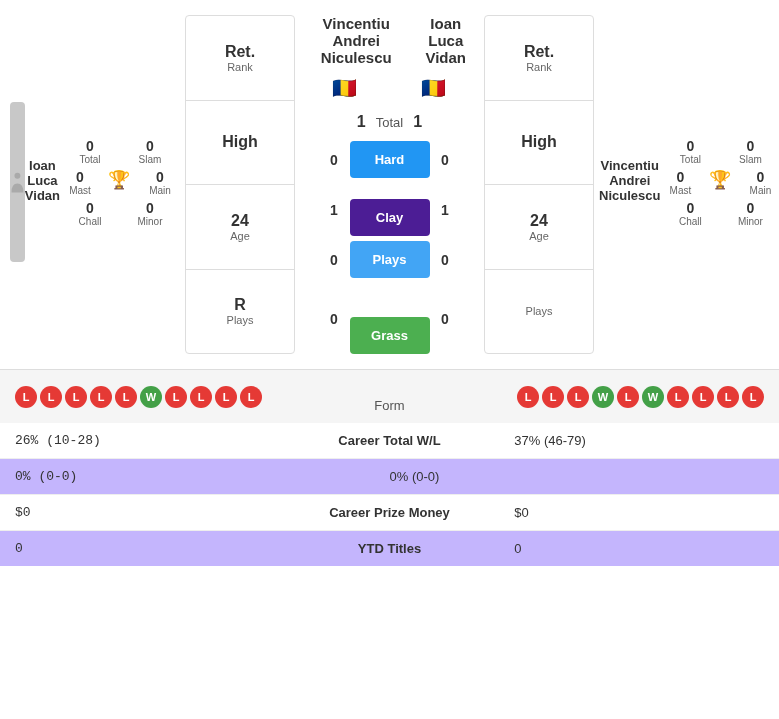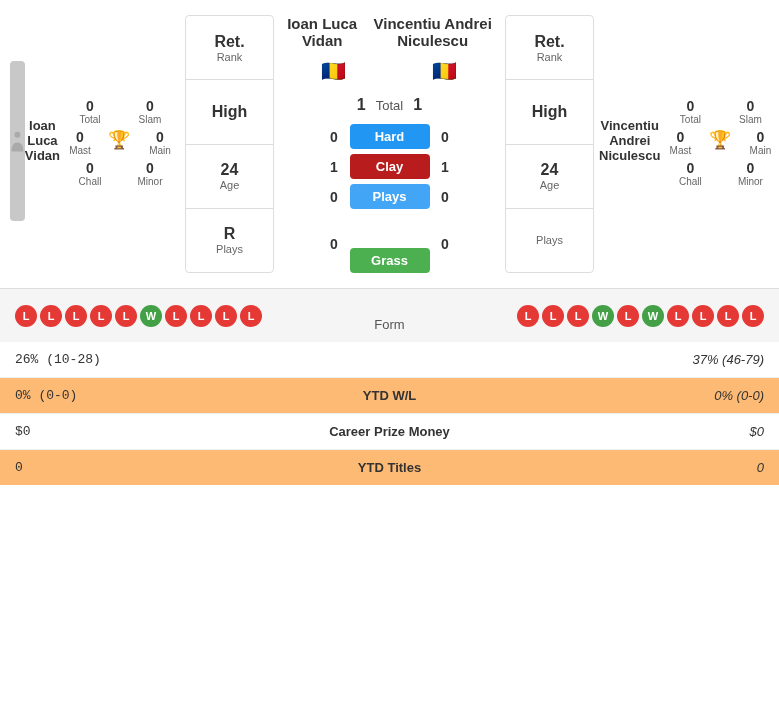--- a/index.html
+++ b/index.html
@@ -76,21 +76,21 @@
       color: #666;
     }
 
     .trophy-icon {
       color: #c0a020;
       font-size: 18px;
     }
 
     
     .middle-stats {
-      width: 89px;
+      width: 110px;
       flex-shrink: 0;
       display: flex;
       flex-direction: column;
       border: 1px solid #ddd;
       border-radius: 4px;
       overflow: hidden;
     }
 
     .middle-stat-cell {
       flex: 1;
@@ -187,31 +187,31 @@
 
     .surface-score {
       font-size: 14px;
       font-weight: bold;
       min-width: 15px;
       text-align: center;
     }
 
     .surface-btn {
       display: inline-block;
-      padding: 5px 20px;
+      padding: 11px 20px;
       border-radius: 4px;
       color: white;
       font-size: 13px;
       font-weight: bold;
       min-width: 80px;
       text-align: center;
     }
 
     .surface-hard { background: #2196F3; }
-    .surface-clay { background: #b91c1c; }
+    .surface-clay { background: #4c1d95; margin-top: 16px; }
     .surface-indoor { background: #42A5F5; }
     .surface-grass { background: #4CAF50; margin-top: 34px; }
 
     
     .form-section {
       background: #f5f5f5;
       padding: 10px 15px;
       display: flex;
       align-items: center;
       gap: 5px;
@@ -280,27 +280,25 @@
     .stats-center-label {
       flex: 1;
       text-align: center;
       font-size: 13px;
       font-weight: bold;
       color: #333;
     }
 
     .stats-right-val {
       flex: 1;
-      text-align: right;
-      font-size: 13px;
-      font-style: italic;
+      font-size: 13px;
     }
 
     .bg-alt {
-      background: #fdba74;
+      background: #c4b5fd;
     }
   </style>
 </head>
 <body>
 
 <div class="container">
 
   <div class="top-section">
 
     <div class="player-card">
@@ -363,22 +361,22 @@
       </div>
       <div class="middle-stat-cell">
         <span class="middle-stat-value">R</span>
         <span class="middle-stat-label">Plays</span>
       </div>
     </div>
 
     <div class="center-section">
 
       <div class="player-names-row">
+        <div class="center-player-name">Vincentiu Andrei<br>Niculescu</div>
         <div class="center-player-name">Ioan Luca<br>Vidan</div>
-        <div class="center-player-name">Vincentiu Andrei<br>Niculescu</div>
       </div>
 
       <div class="flag-row">
         <span class="flag">🇷🇴</span>
         <span class="flag">🇷🇴</span>
       </div>
 
       <div class="total-row">
         <span class="total-score">1</span>
         <span class="total-label">Total</span>
@@ -501,25 +499,25 @@
       <span class="form-badge form-L">L</span>
       <span class="form-badge form-L">L</span>
       <span class="form-badge form-L">L</span>
       <span class="form-badge form-L">L</span>
     </div>
   </div>
 
   <div class="stats-table">
     <div class="stats-table-row">
       <span class="stats-left-val">26% (10-28)</span>
+      <span class="stats-center-label">Career Total W/L</span>
       <span class="stats-right-val">37% (46-79)</span>
     </div>
     <div class="stats-table-row bg-alt">
       <span class="stats-left-val">0% (0-0)</span>
-      <span class="stats-center-label">YTD W/L</span>
       <span class="stats-right-val">0% (0-0)</span>
     </div>
     <div class="stats-table-row">
       <span class="stats-left-val">$0</span>
       <span class="stats-center-label">Career Prize Money</span>
       <span class="stats-right-val">$0</span>
     </div>
     <div class="stats-table-row bg-alt">
       <span class="stats-left-val">0</span>
       <span class="stats-center-label">YTD Titles</span>

